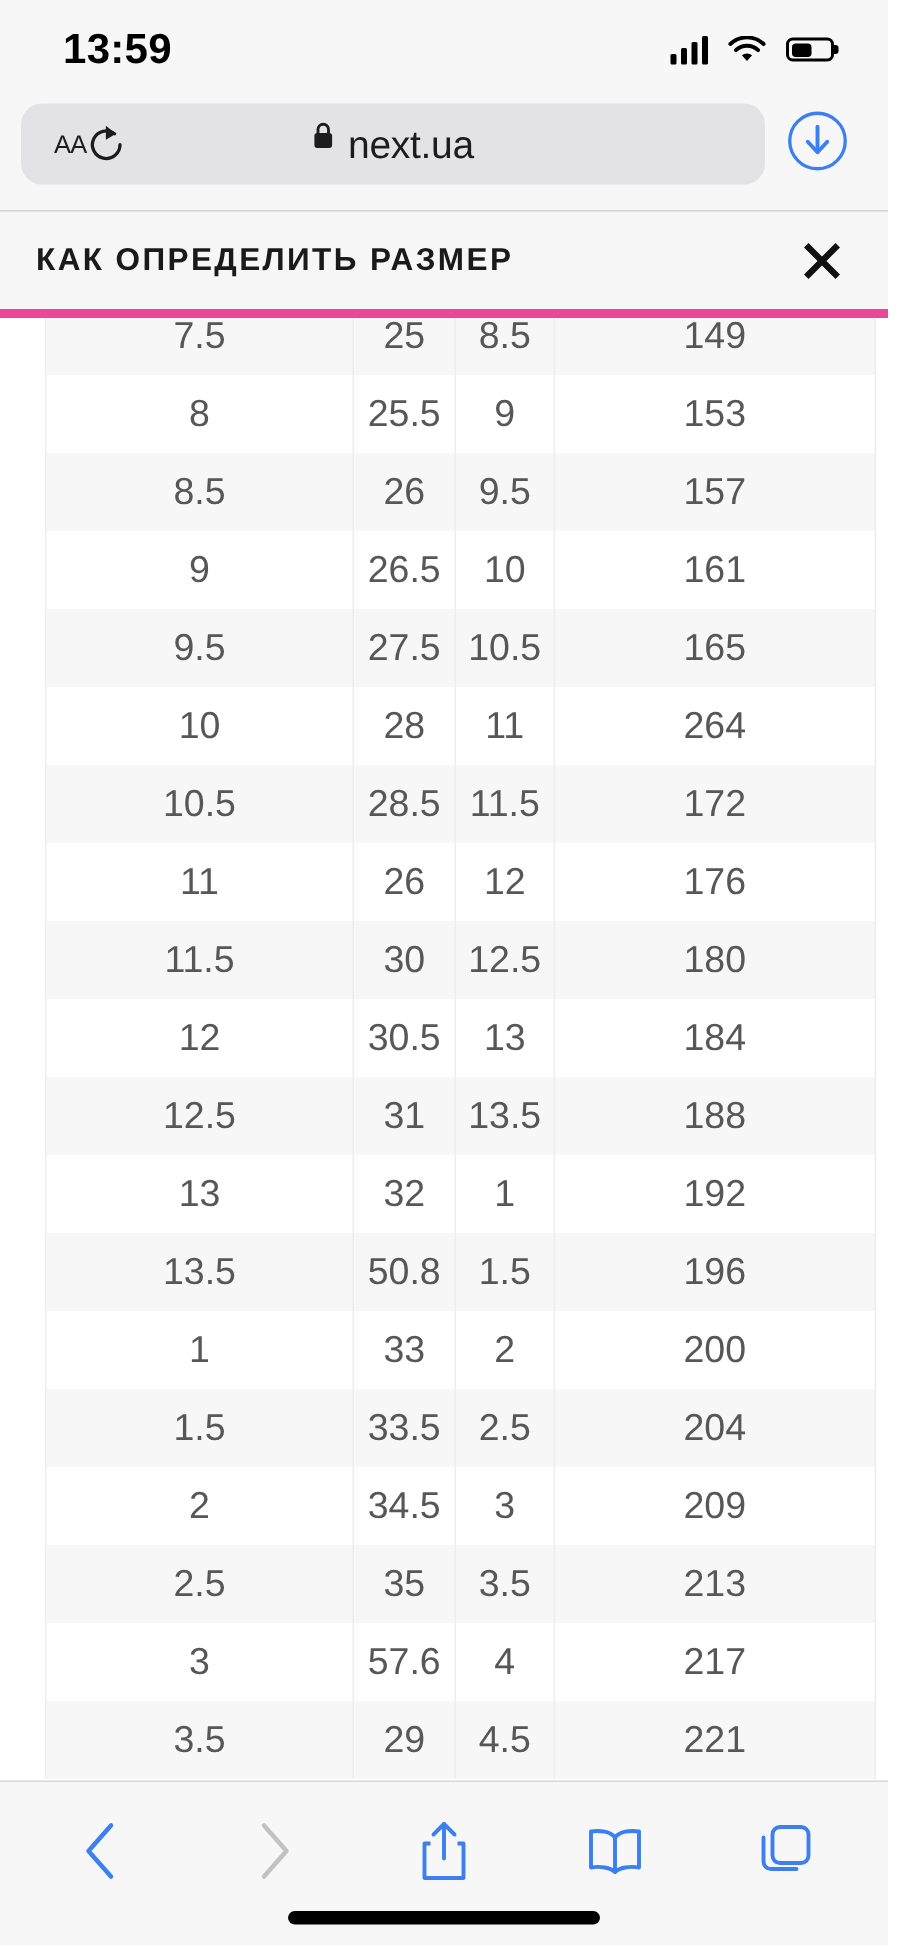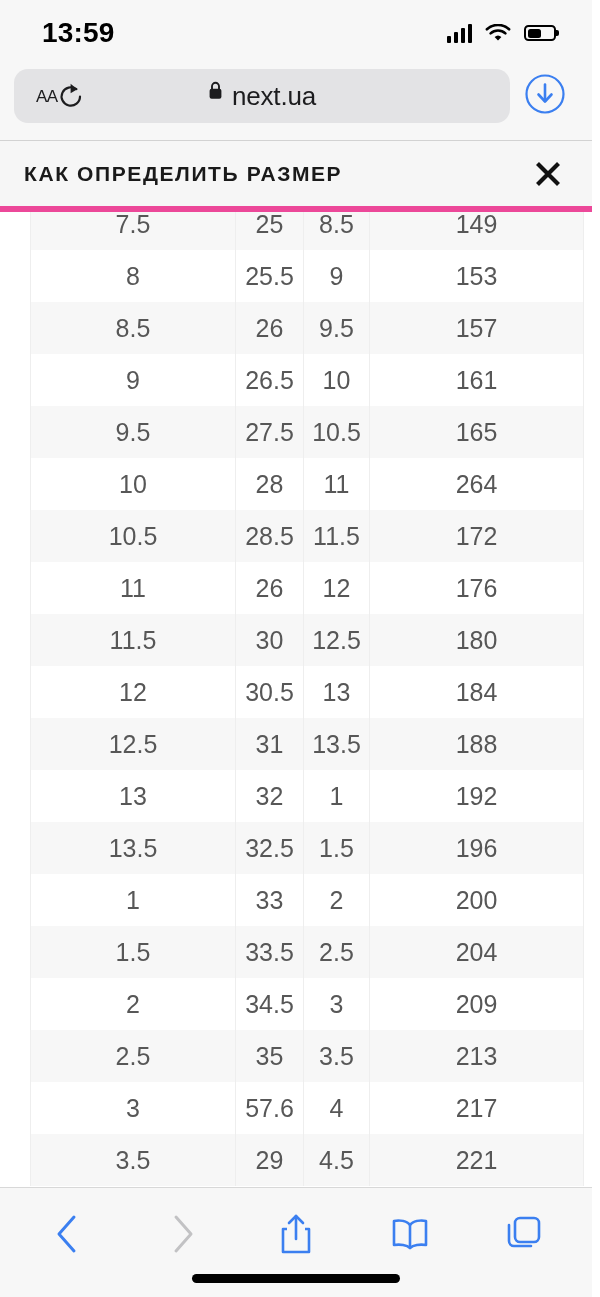--- a/index.html
+++ b/index.html
@@ -289,21 +289,21 @@
             <td>188</td>
           </tr>
           <tr class="even">
             <td>13</td>
             <td>32</td>
             <td>1</td>
             <td>192</td>
           </tr>
           <tr class="odd">
             <td>13.5</td>
-            <td>32.5</td>
+            <td>50.8</td>
             <td>1.5</td>
             <td>196</td>
           </tr>
           <tr class="even">
             <td>1</td>
             <td>33</td>
             <td>2</td>
             <td>200</td>
           </tr>
           <tr class="odd">

